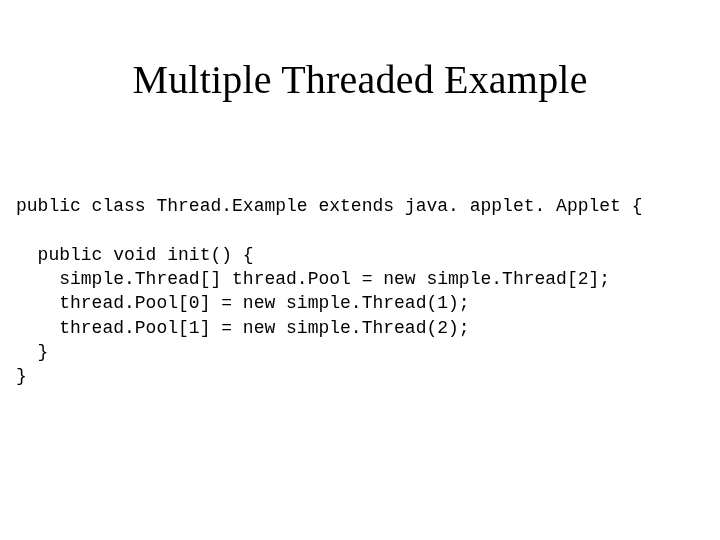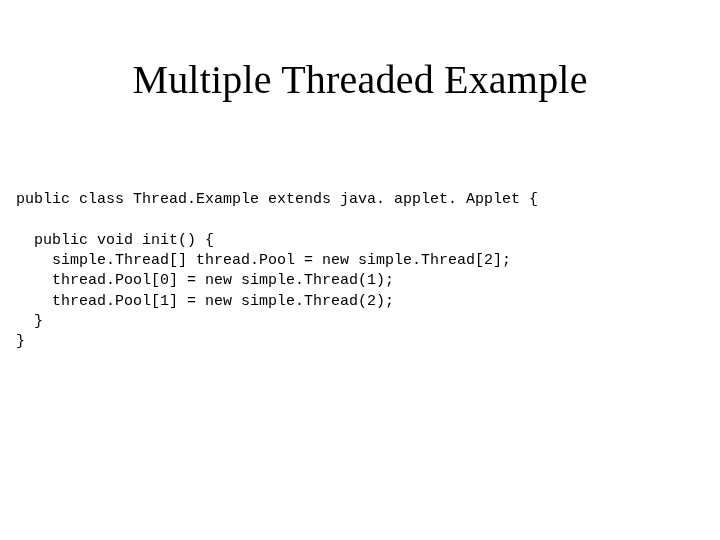--- a/index.html
+++ b/index.html
@@ -26,21 +26,21 @@
     text-align: center;
     font-size: 40px;
     font-weight: 400;
     letter-spacing: 0.2px;
   }
   .code {
     position: absolute;
     top: 170px;
     left: 16px;
     font-family: "Courier New", Courier, monospace;
-    font-size: 15px;
+    font-size: 18px;
     line-height: 1.35;
     white-space: pre;
   }
 </style>
 </head>
 <body>
 
 <div class="slide">
   <div class="title">Multiple Threaded Example</div>
   <div class="code">

